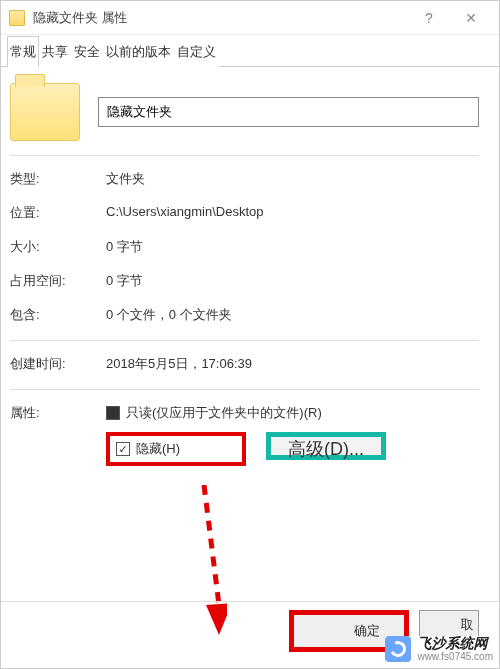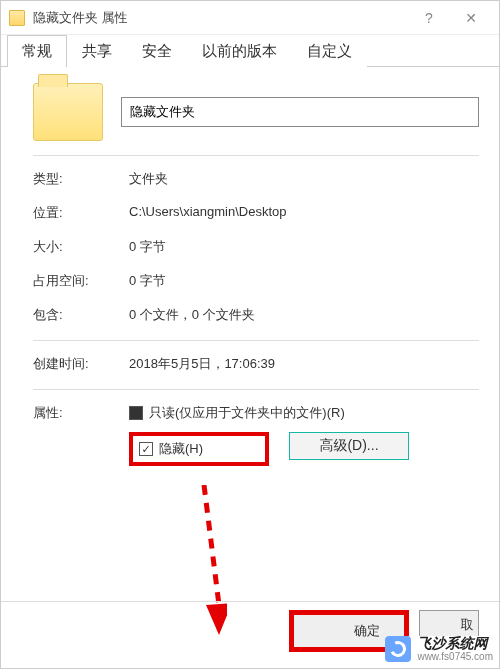--- a/index.html
+++ b/index.html
@@ -43,35 +43,35 @@
     color: #888; font-size: 14px;
   }
   .tabs {
     display: flex;
     border-bottom: 1px solid #ccc;
     padding-left: 6px;
     height: 32px;
     align-items: flex-end;
   }
   .tab {
-    padding: 6px 14px;
+    padding: 6px 2px;
     border: 1px solid transparent;
     border-bottom: none;
     color: #333;
-    font-size: 15px;
+    font-size: 13px;
     position: relative;
     top: 1px;
     background: #fff;
   }
   .tab.active {
     border-color: #ccc;
     background: #fff;
   }
   .content {
-    padding: 16px 20px 0 32px;
+    padding: 16px 20px 0 9px;
   }
   .folder-row {
     display: flex;
     align-items: center;
     gap: 18px;
     margin-bottom: 14px;
   }
   .big-folder {
     width: 70px; height: 58px;
     background: linear-gradient(#fff0b8, #ffe17a);
@@ -136,25 +136,25 @@
     display: inline-flex;
     align-items: center; justify-content: center;
     margin-right: 6px;
     font-size: 11px;
     line-height: 1;
     background: #fff;
   }
   .cb.filled { background: #333; }
   .adv-btn {
     width: 120px; height: 28px;
-    border: 1px solid #14b8a6;
+    border: 5px solid #14b8a6;
     background: #f3f3f3;
     display: flex;
-    align-items: center; justify-content: center;
-    font-size: 14px;
+    justify-content: center;
+    font-size: 18px;
   }
   .btnbar {
     position: absolute;
     left: 0; right: 0; bottom: 8px;
     padding: 8px 20px;
     border-top: 1px solid #ddd;
     display: flex;
     justify-content: flex-end;
     gap: 10px;
   }

